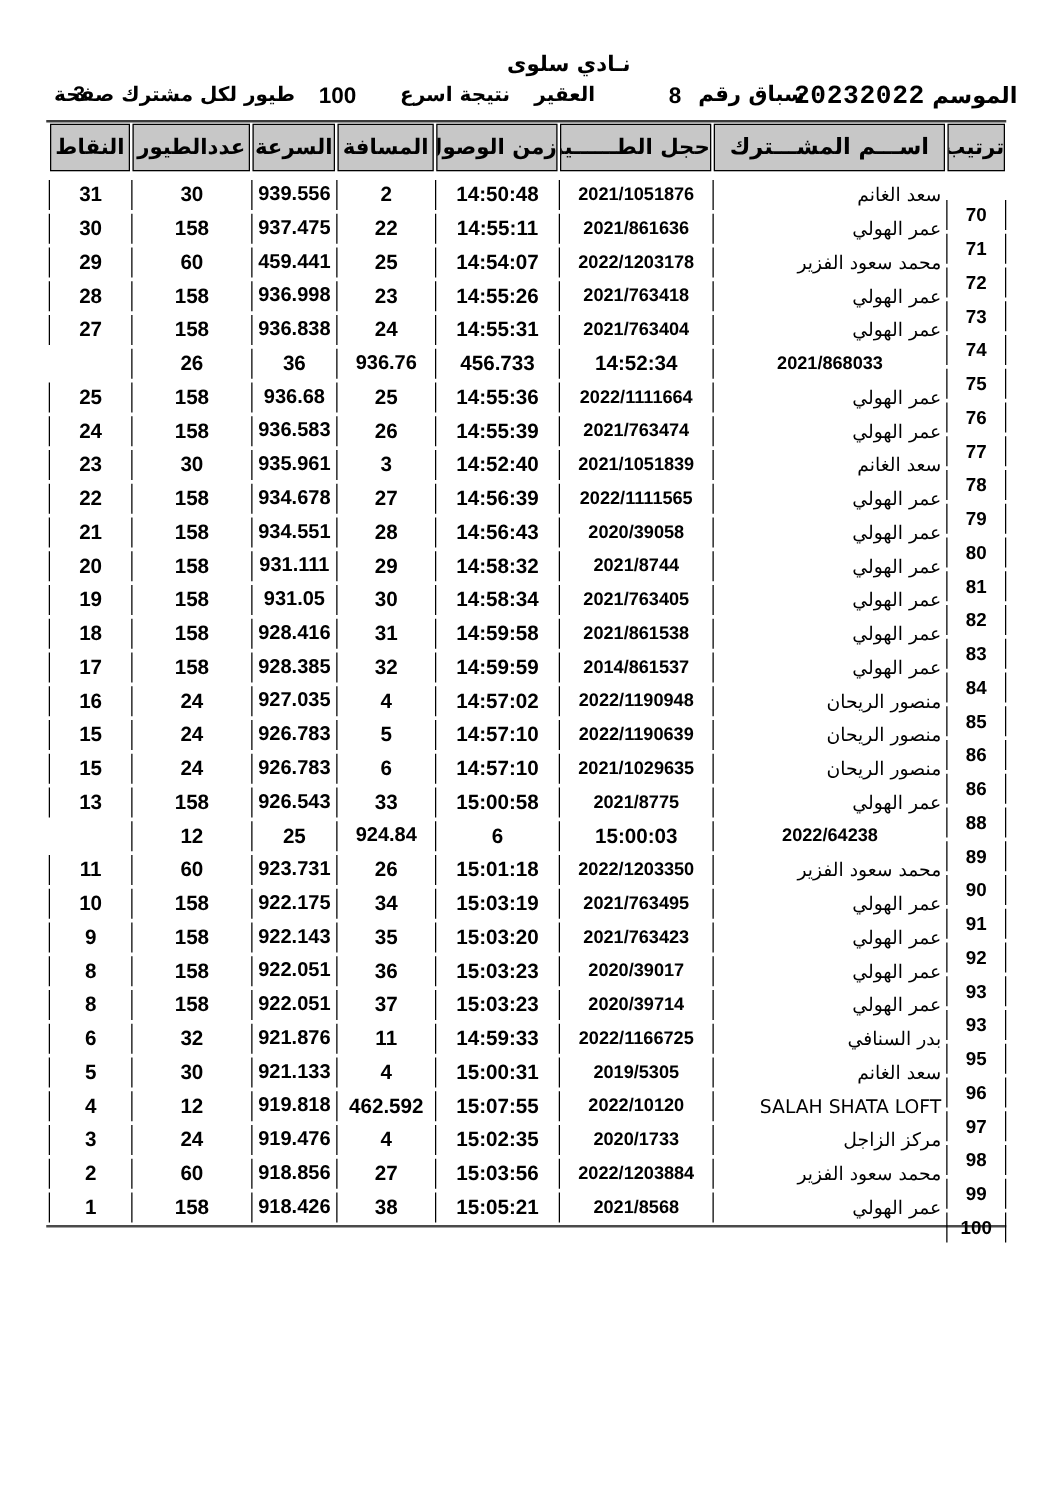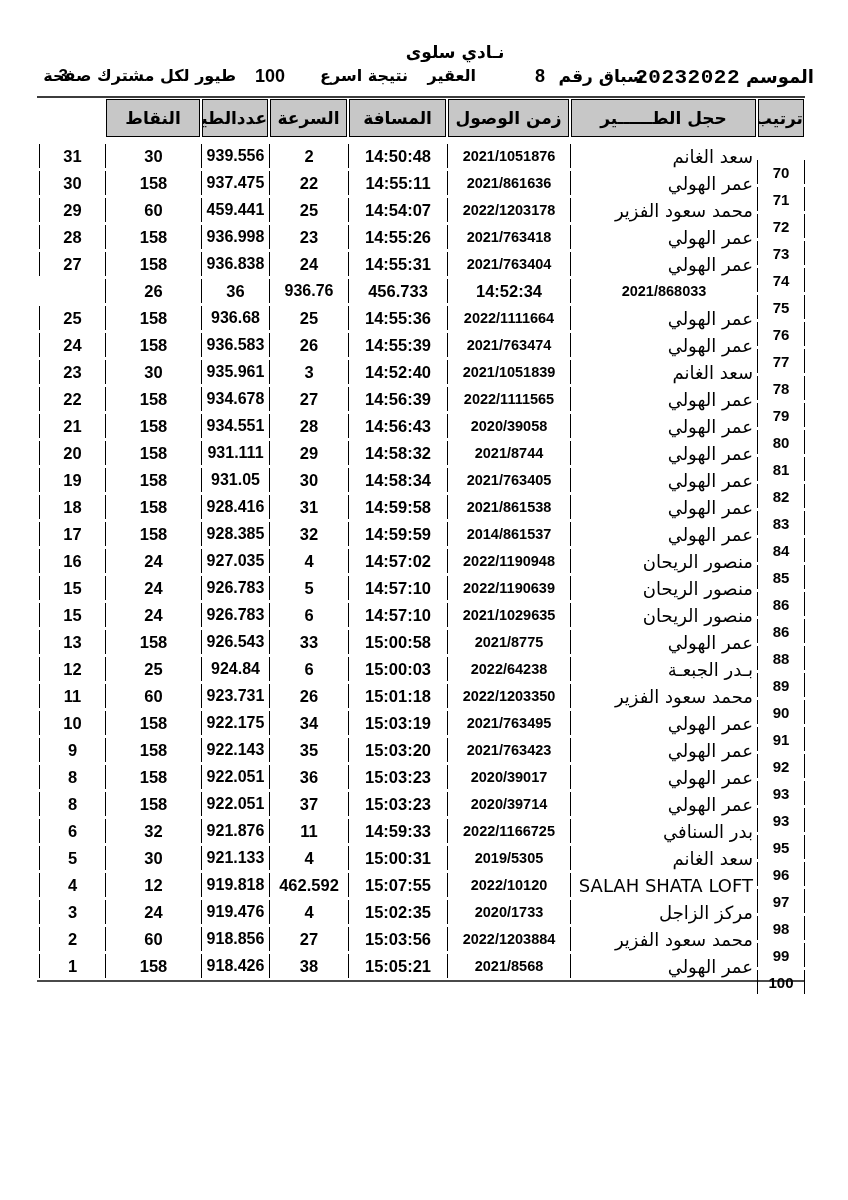--- a/index.html
+++ b/index.html
@@ -60,21 +60,21 @@
     border-left:1px solid #000;
     font-family:"Liberation Sans","DejaVu Sans",sans-serif;
     font-weight:bold;font-size:16.5px;
     white-space:nowrap;overflow:hidden;
     direction:ltr;
   }
   .c-rank{border-right:1px solid #000;font-size:15px;margin-top:16px;}
   .c-name{
     direction:rtl;
     font-family:"DejaVu Sans",sans-serif;
-    font-weight:normal;font-size:18px;
+    font-weight:normal;font-size:15px;
     justify-content:flex-start;
     padding:0 4px;box-sizing:border-box;
   }
   .c-band{font-weight:bold;font-size:14.5px;}
   .c-speed{font-size:16px;}
   .table-bottom-border{height:2px;background:#4a4a4a;margin-top:-1px;}
 </style>
 </head>
 <body>
 
@@ -92,20 +92,21 @@
     <span class="tok-birds-count">100</span>
     <span class="tok-per-participant">طيور لكل مشترك صفحة</span>
     <span class="tok-page-number">3</span>
   </div>
 
   <div class="results-table">
     <div class="table-top-border"></div>
 
     <div class="hdr-row">
       <div class="hc hc-rank">ترتيب</div>
+      <div class="hc hc-name">اســـم المشـــترك</div>
       <div class="hc hc-band">حجل الطــــــير</div>
       <div class="hc hc-time">زمن الوصول</div>
       <div class="hc hc-distance">المسافة</div>
       <div class="hc hc-speed">السرعة</div>
       <div class="hc hc-birds">عددالطيور</div>
       <div class="hc hc-points">النقاط</div>
     </div>
 
     <div class="body-rows">
         <div class="row">
@@ -292,21 +293,20 @@
           <div class="c c-name">عمر الهولي</div>
           <div class="c c-band">2021/8775</div>
           <div class="c c-time">15:00:58</div>
           <div class="c c-distance">33</div>
           <div class="c c-speed">926.543</div>
           <div class="c c-birds">158</div>
           <div class="c c-points">13</div>
         </div>
         <div class="row">
           <div class="c c-rank">89</div>
-          <div class="c c-name">بـدر الجبعـة</div>
           <div class="c c-band">2022/64238</div>
           <div class="c c-time">15:00:03</div>
           <div class="c c-distance">6</div>
           <div class="c c-speed">924.84</div>
           <div class="c c-birds">25</div>
           <div class="c c-points">12</div>
         </div>
         <div class="row">
           <div class="c c-rank">90</div>
           <div class="c c-name">محمد سعود الفزير</div>

